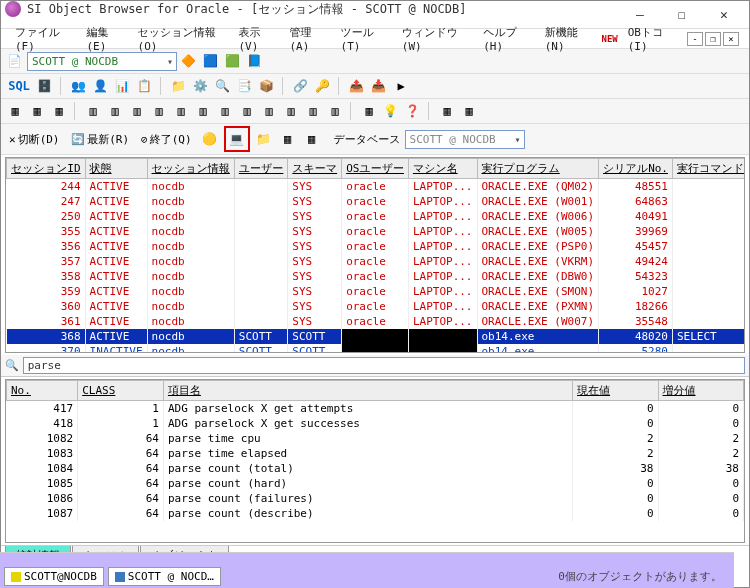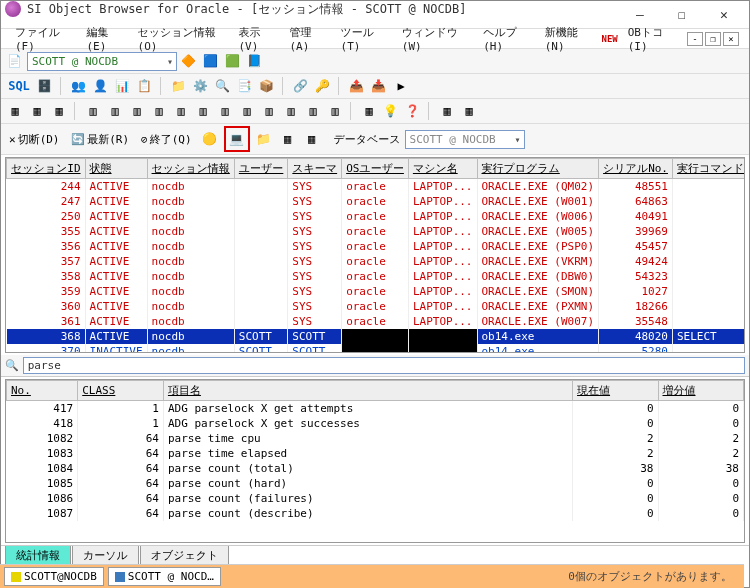--- a/index.html
+++ b/index.html
@@ -156,23 +156,23 @@
   .tabs-bottom .tab {
     border: 1px solid #999;
     border-top: none;
     padding: 2px 10px;
     background: #eee;
     margin-right: 1px;
   }
   .tabs-bottom .tab.active { background: #5eead4; }
   .statusbar {
     position: absolute;
-    bottom: 0; left: 0; right: 6px;
-    height: 24px;
-    background: #fdba74;
+    bottom: 0; left: 0; right: 16px;
+    height: 36px;
+    background: #c4b5fd;
     border-top: 1px solid #ccc;
     display: flex; align-items: flex-end;
     padding: 2px 4px;
     gap: 4px;
   }
   .conn-tab {
     border: 1px solid #999;
     padding: 2px 6px;
     background: #fff;
     display: flex; align-items: center; gap: 3px;

